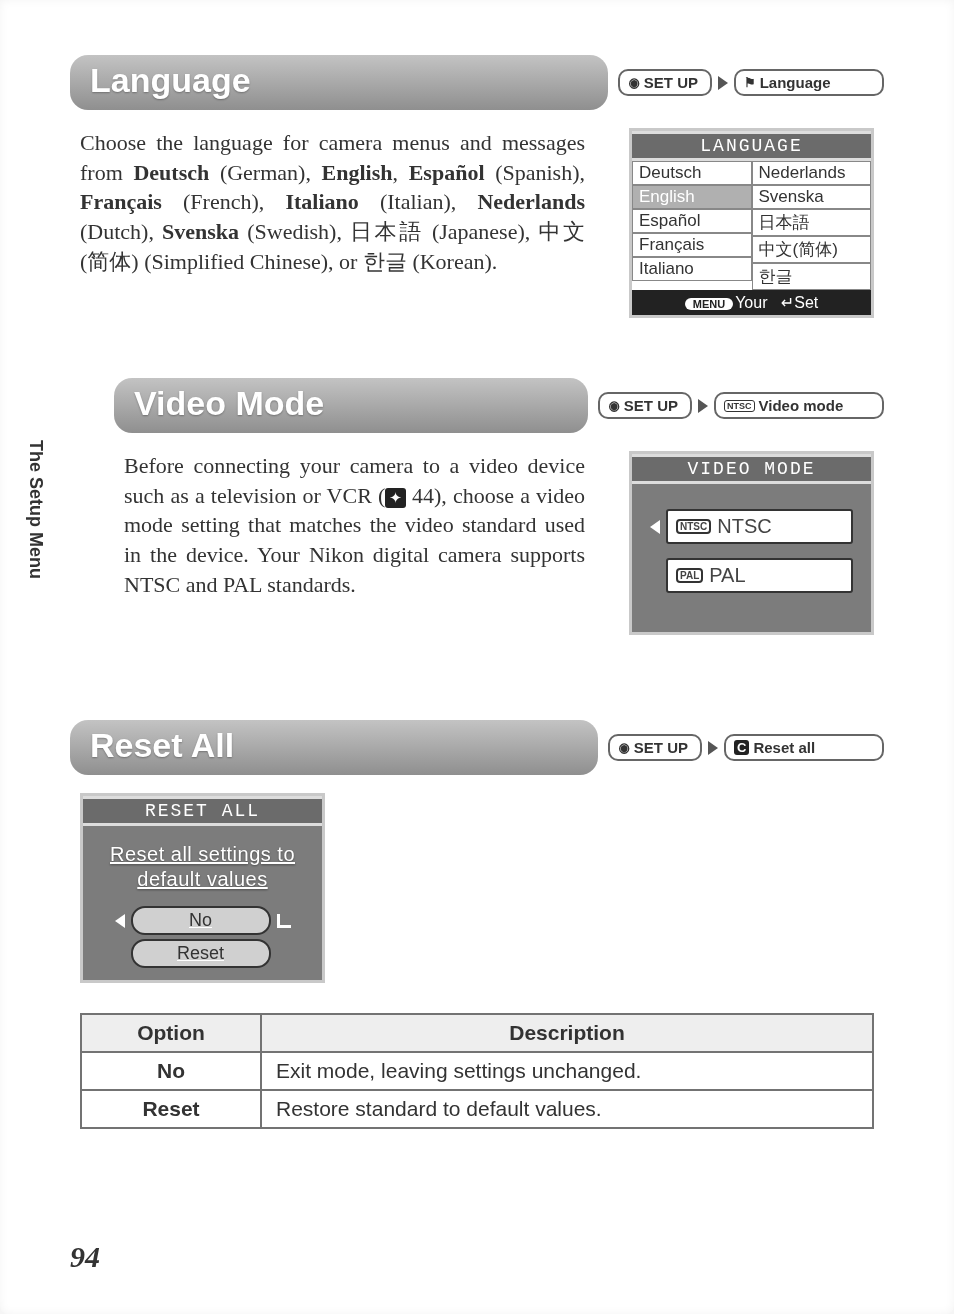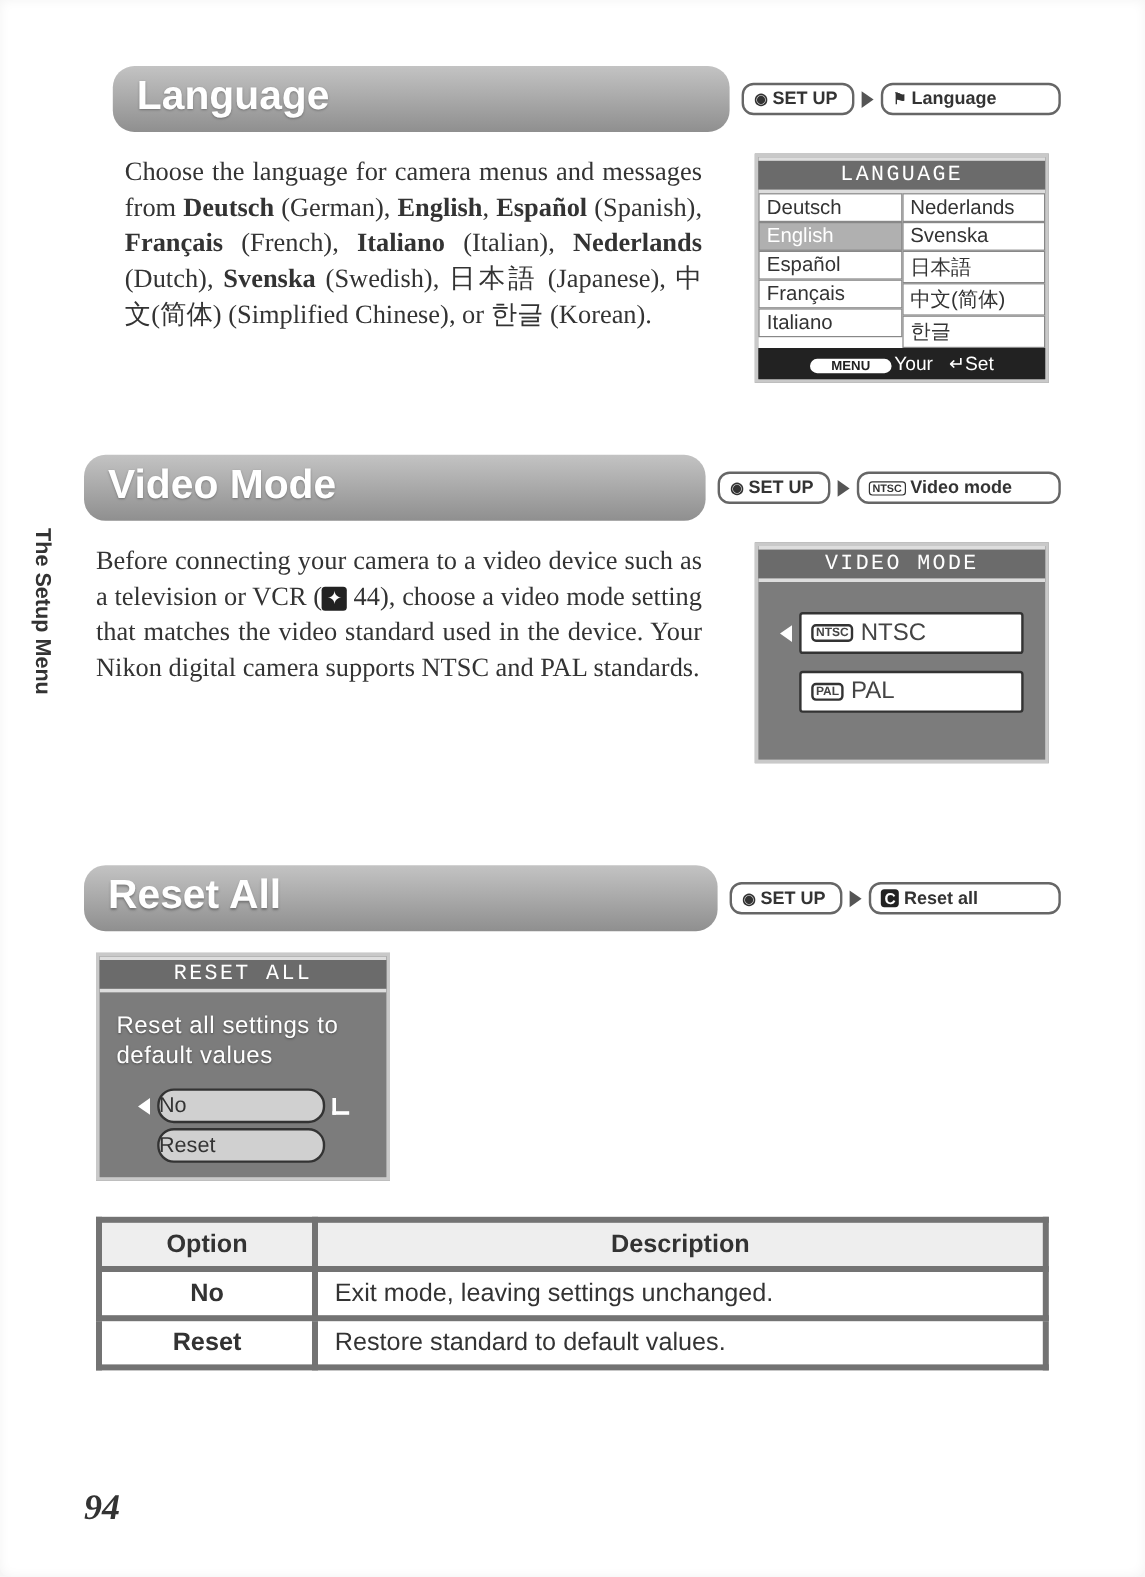--- a/index.html
+++ b/index.html
@@ -115,21 +115,21 @@
     color: #fff;
     text-align: center;
     font-size: 16px;
     padding: 3px 0;
     font-family: Arial, sans-serif;
   }
   .cam-footer .tag {
     background: #fff;
     color: #222;
     border-radius: 10px;
-    padding: 0 18px;
+    padding: 0 8px;
     font-size: 11px;
     font-weight: bold;
     margin-right: 2px;
   }
   
   .vm-body { padding: 25px 18px; }
   .vm-row {
     display: flex; align-items: center; gap: 6px; margin-bottom: 14px;
   }
   .vm-sel { width:0;height:0;border-right:10px solid #fff;border-top:7px solid transparent;border-bottom:7px solid transparent; }
@@ -142,23 +142,24 @@
     padding: 4px 8px;
     font-size: 20px;
     font-family: Arial, sans-serif;
     display:flex;align-items:center;gap:6px;
   }
   .vm-opt .pill {
     border:2px solid #333;border-radius:4px;font-size:10px;font-weight:bold;padding:0 2px;
   }
   
   .ra-body {
-    text-align: left;
+    text-align: center;
     padding: 16px 14px 12px 14px;
     font-family: Arial, sans-serif;
+    text-decoration: underline;
   }
   .ra-msg { font-size: 20px; letter-spacing: 0.5px; line-height: 1.25; margin-bottom: 14px; text-shadow:0 1px 2px rgba(0,0,0,.4)}
   .ra-opts { display:flex;flex-direction:column;gap:4px;align-items:center;}
   .ra-line { display:flex;align-items:center;gap:6px;width:100%;justify-content:center;}
   .ra-btn {
     width: 140px;
     background: #d0d0d0;
     color: #333;
     border: 2px solid #333;
     border-radius: 14px;
@@ -168,41 +169,41 @@
   .ra-nav-left { width:0;height:0;border-right:10px solid #fff;border-top:7px solid transparent;border-bottom:7px solid transparent;}
   .ra-nav-right { width:14px;height:14px;border-left:3px solid #fff;border-bottom:3px solid #fff;}
   
   table.reset-table {
     margin: 30px 80px 0 80px;
     width: calc(100% - 160px);
     border-collapse: collapse;
     font-size: 21px;
   }
   table.reset-table th, table.reset-table td {
-    border: 5px solid #737373;
+    border: 2px solid #737373;
     padding: 6px 14px;
   }
   table.reset-table th {
     background: #eee;
     font-weight: bold;
     text-align: center;
   }
   table.reset-table td.opt { font-weight:bold; text-align:center; width:180px;}
   .page-num {
     position: absolute;
     bottom: 40px;
     left: 70px;
     font-size: 30px;
     font-style: italic;
     font-weight: bold;
     font-family: Georgia, serif;
   }
   .sec { position:relative; }
-  .sec1 { padding-top: 55px; margin-left: 24px; }
-  .sec2 { margin-top: 60px; }
+  .sec1 { padding-top: 55px; }
+  .sec2 { margin-top: 60px; padding-left: 44px; }
   .sec3 { margin-top: 85px; }
   .ref-icon {
     display:inline-block;background:#222;color:#fff;border-radius:3px;
     font-size:15px;padding:0 4px;vertical-align:middle;
   }
 </style>
 </head>
 <body>
 
 <div class="page">

